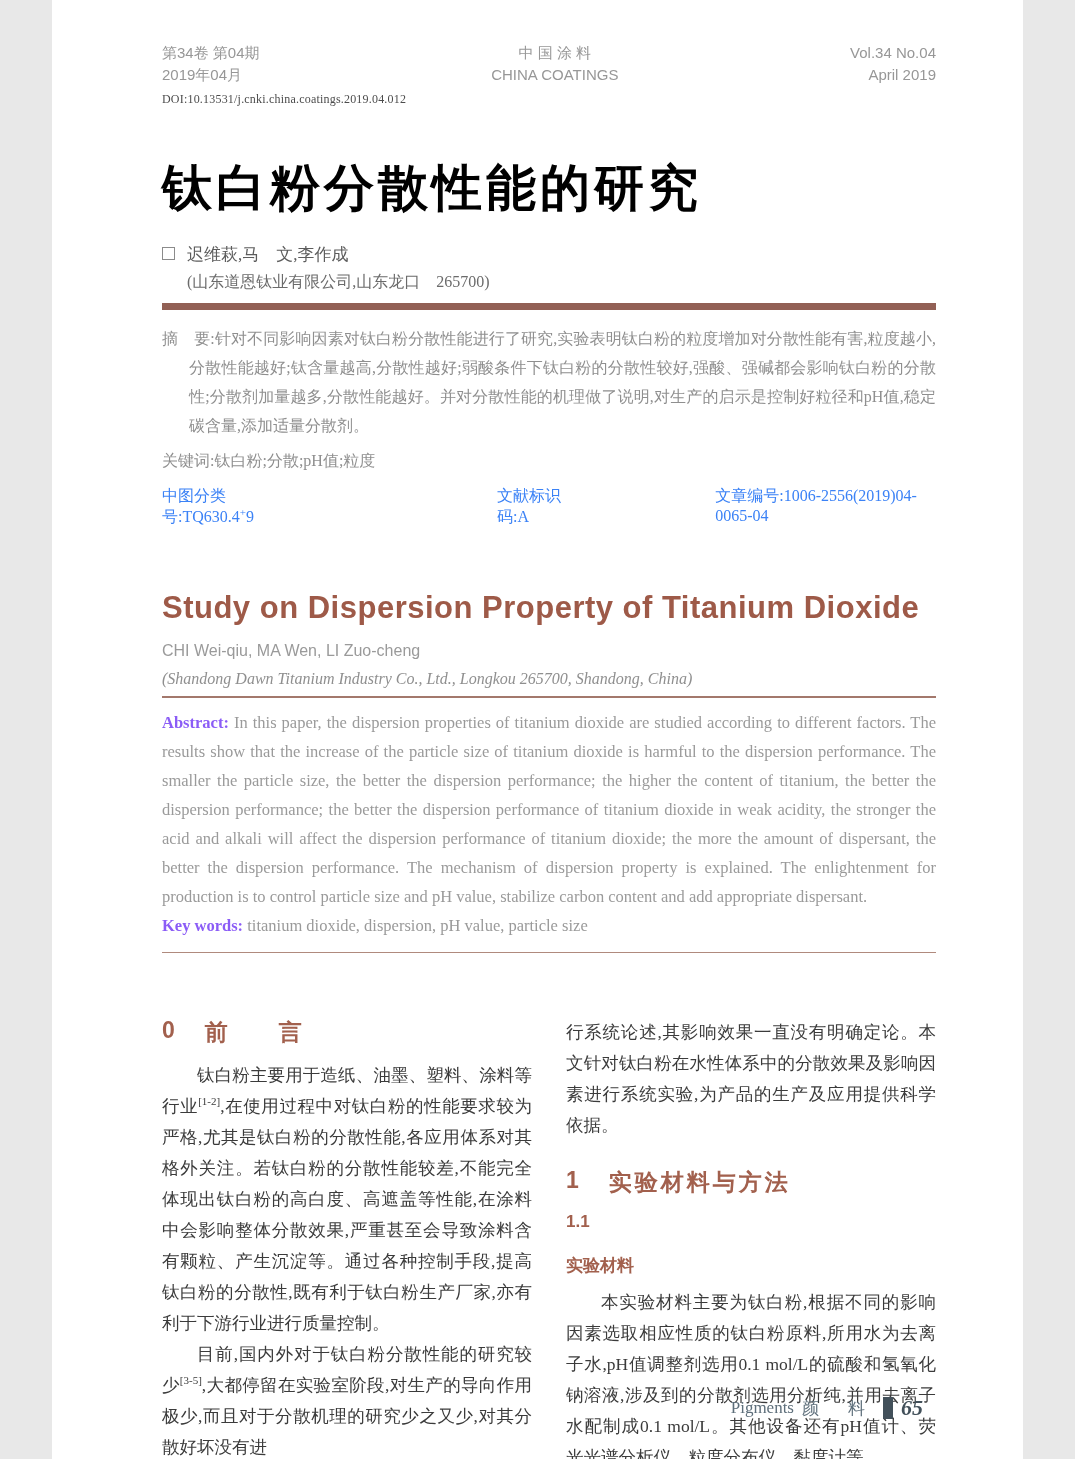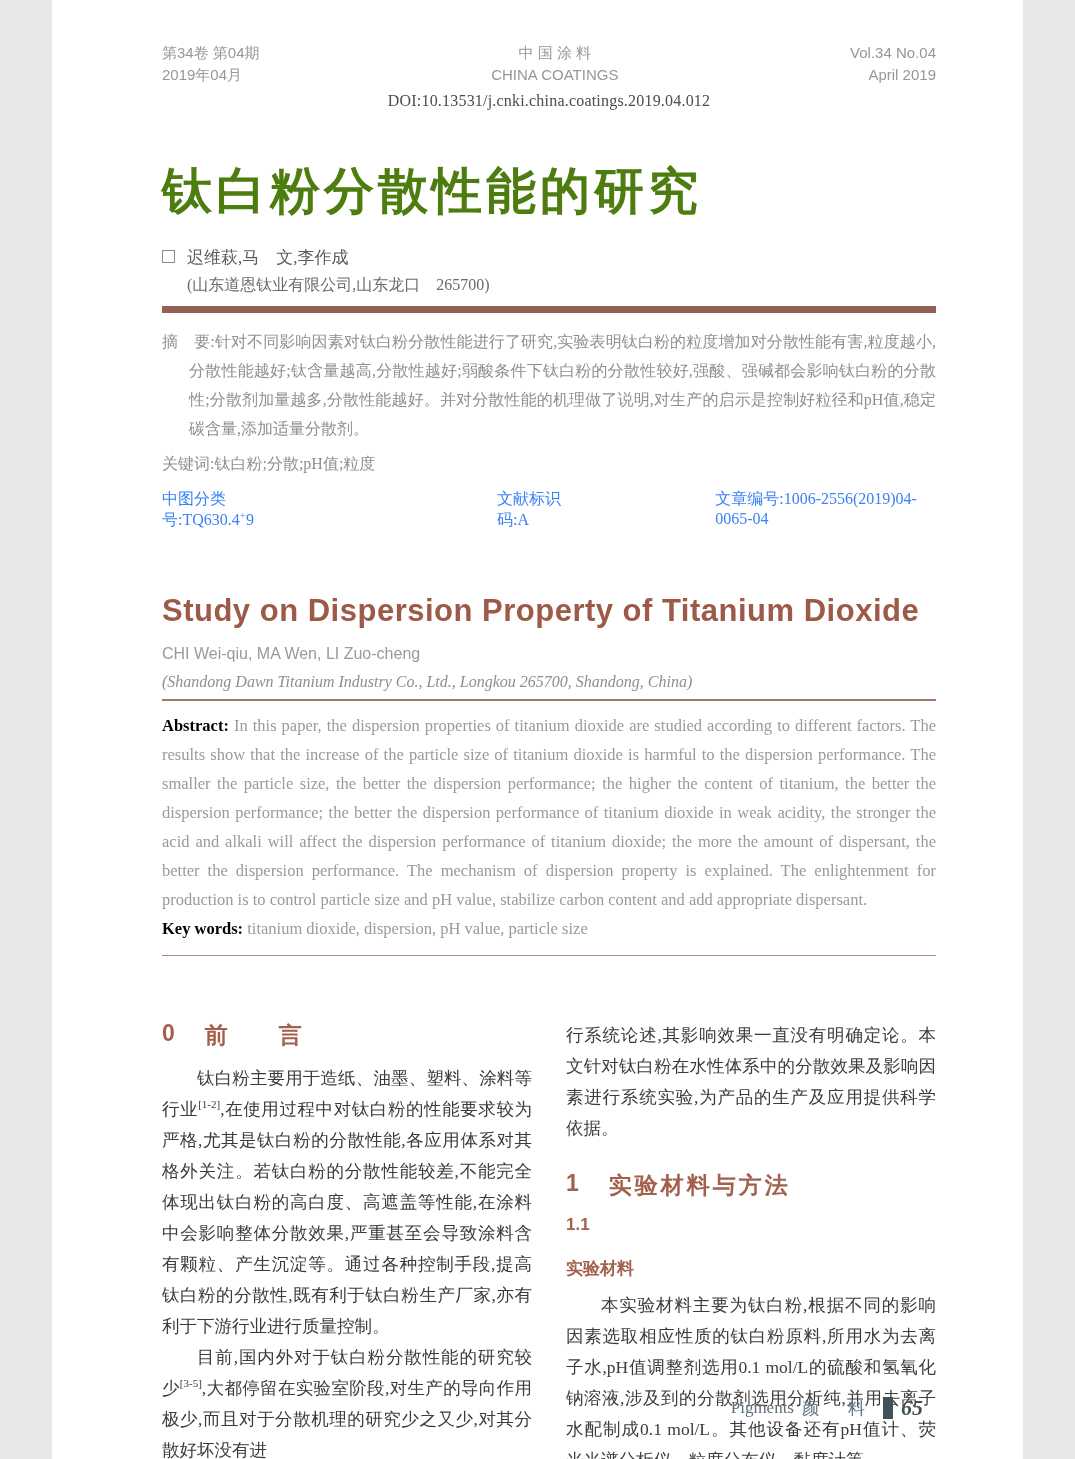--- a/index.html
+++ b/index.html
@@ -24,35 +24,34 @@
     color: #979797;
     font-family: "Liberation Sans", sans-serif;
     font-size: 15px;
     line-height: 22px;
   }
   .jheader .col { white-space: nowrap; }
   .jheader .c-center { text-align: center; }
   .jheader .c-right { text-align: right; }
   .doi-line {
     margin-top: 6px;
-    font-size: 16px;
+    font-size: 12px;
     color: #4c4c4c;
     letter-spacing: 0.2px;
-    text-align: center;
   }
 
   
   .title-cn {
     margin-top: 52px;
     font-family: "Liberation Sans", sans-serif;
     font-weight: bold;
     font-size: 50px;
     line-height: 58px;
     letter-spacing: 4px;
-    color: #4d7c0f;
+    color: #000000;
   }
   .authors-cn {
     margin-top: 26px;
     font-size: 17px;
     color: #5c5c5c;
     display: flex;
     align-items: center;
     gap: 12px;
   }
   .author-box {
@@ -122,21 +121,21 @@
     color: #8f8f8f;
   }
   .rule-brown { margin-top: 8px; height: 2px; background: #a3786c; }
   .abstract-en {
     margin-top: 10px;
     font-size: 16.5px;
     line-height: 29px;
     color: #9a9a9a;
     text-align: justify;
   }
-  .abstract-en .lbl, .keywords-en .lbl { font-weight: bold; color: #000000; }
+  .abstract-en .lbl, .keywords-en .lbl { font-weight: bold; color: #8b5cf6; }
   .keywords-en {
     font-size: 16.5px;
     line-height: 29px;
     color: #9a9a9a;
   }
   .rule-thin-brown { margin-top: 12px; height: 1px; background: #b08a7d; }
 
   
   .body-cols {
     margin-top: 64px;

